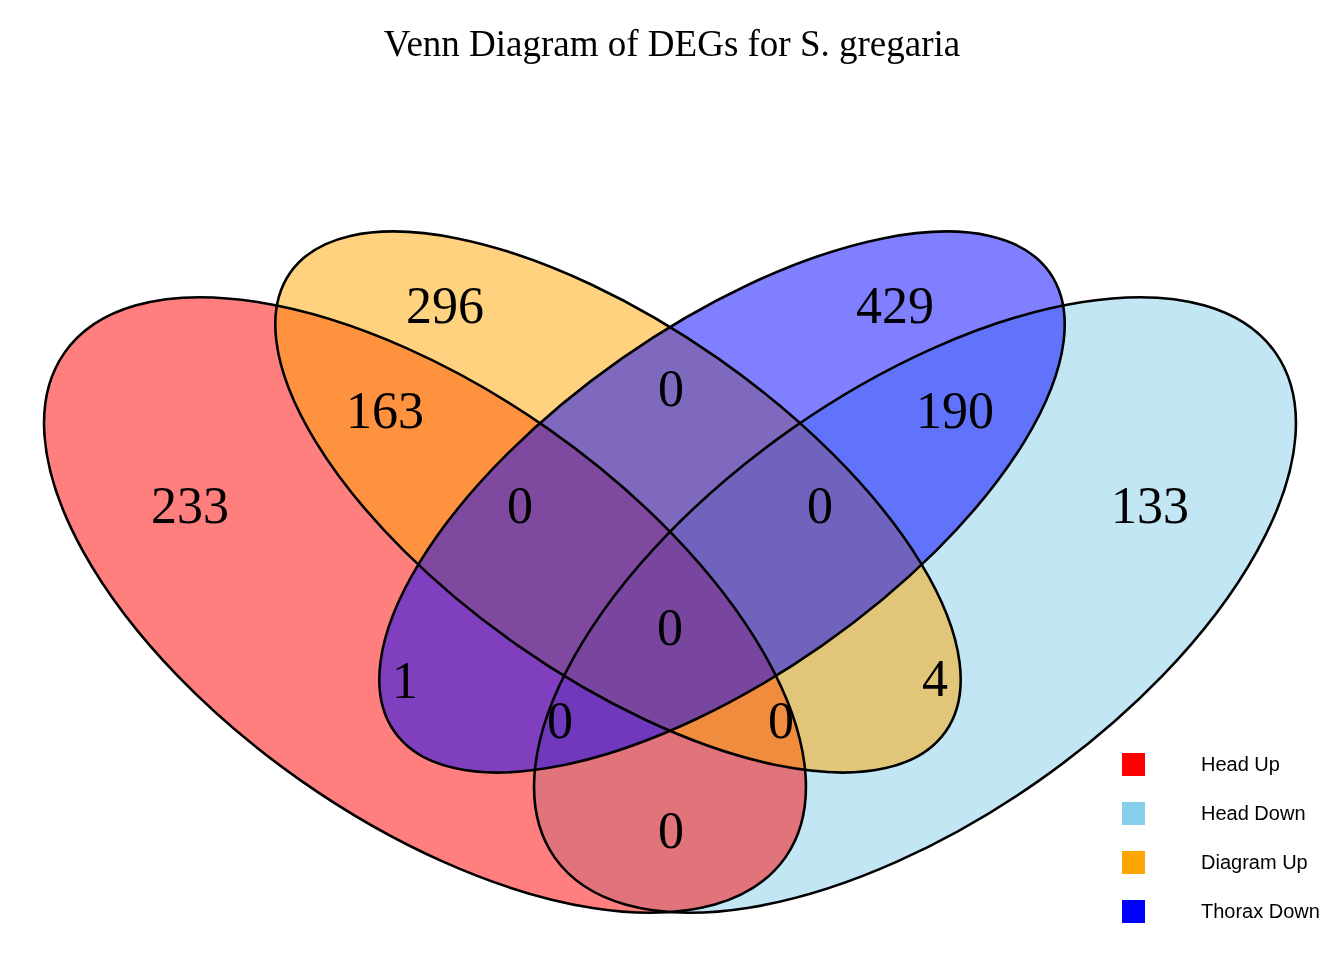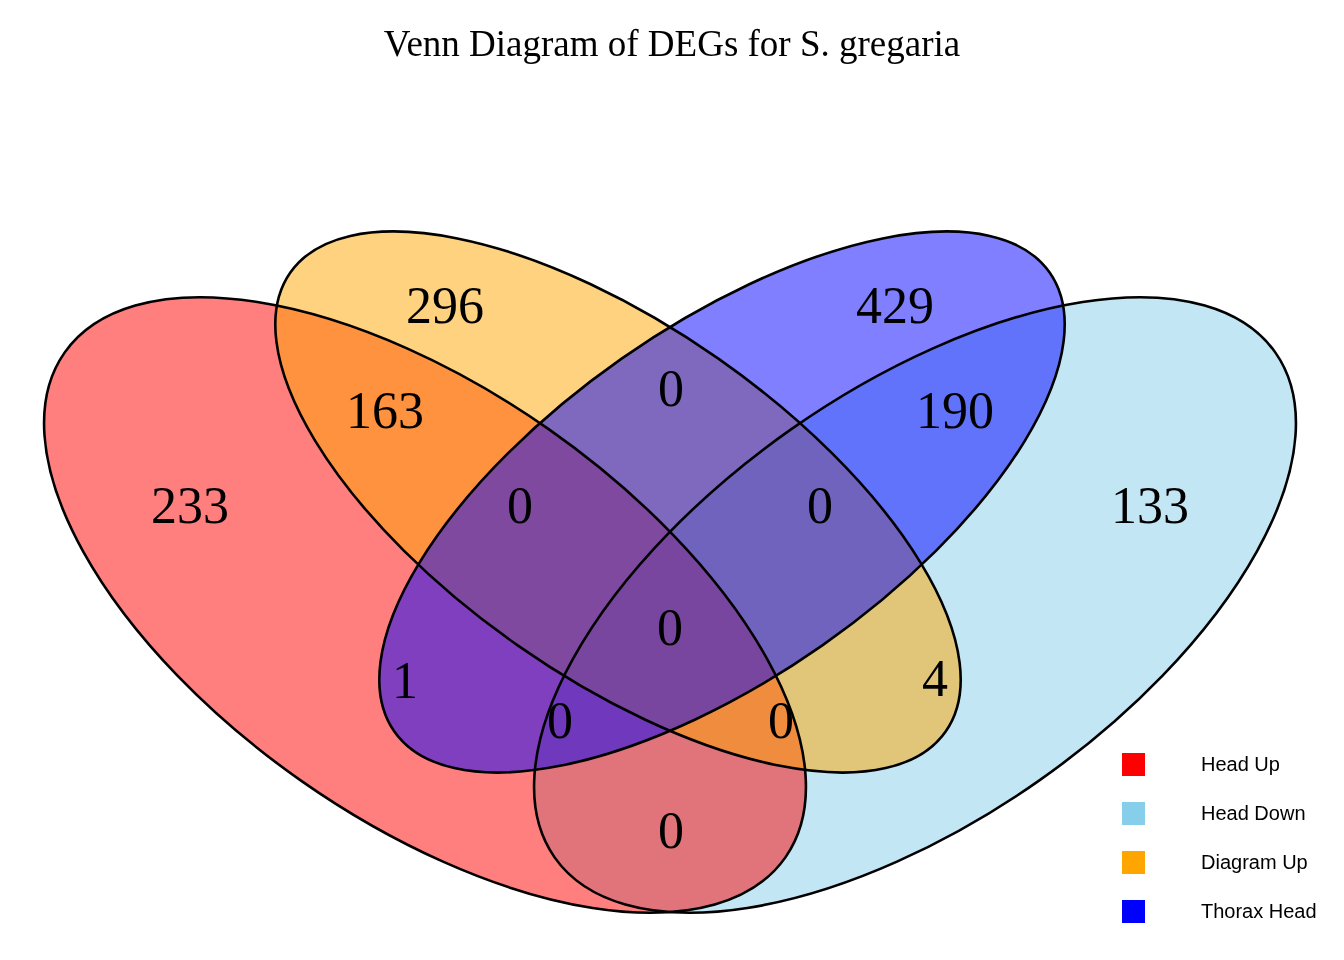--- a/index.html
+++ b/index.html
@@ -72,15 +72,15 @@
   <div class="legend-row">
     <div class="legend-swatch" style="background: rgb(135, 206, 235);"></div>
     <div class="legend-label">Head Down</div>
   </div>
   <div class="legend-row">
     <div class="legend-swatch" style="background: rgb(255, 165, 0);"></div>
     <div class="legend-label">Diagram Up</div>
   </div>
   <div class="legend-row">
     <div class="legend-swatch" style="background: rgb(0, 0, 255);"></div>
-    <div class="legend-label">Thorax Head</div>
+    <div class="legend-label">Thorax Down</div>
   </div>
 </div>
 
 </body></html>

